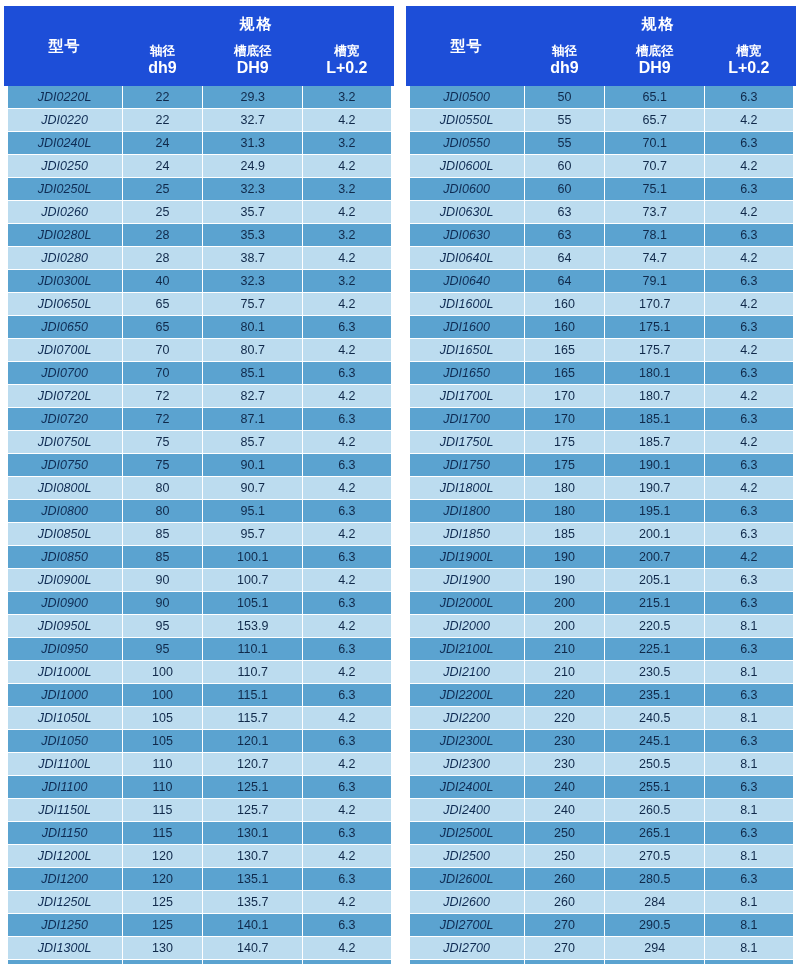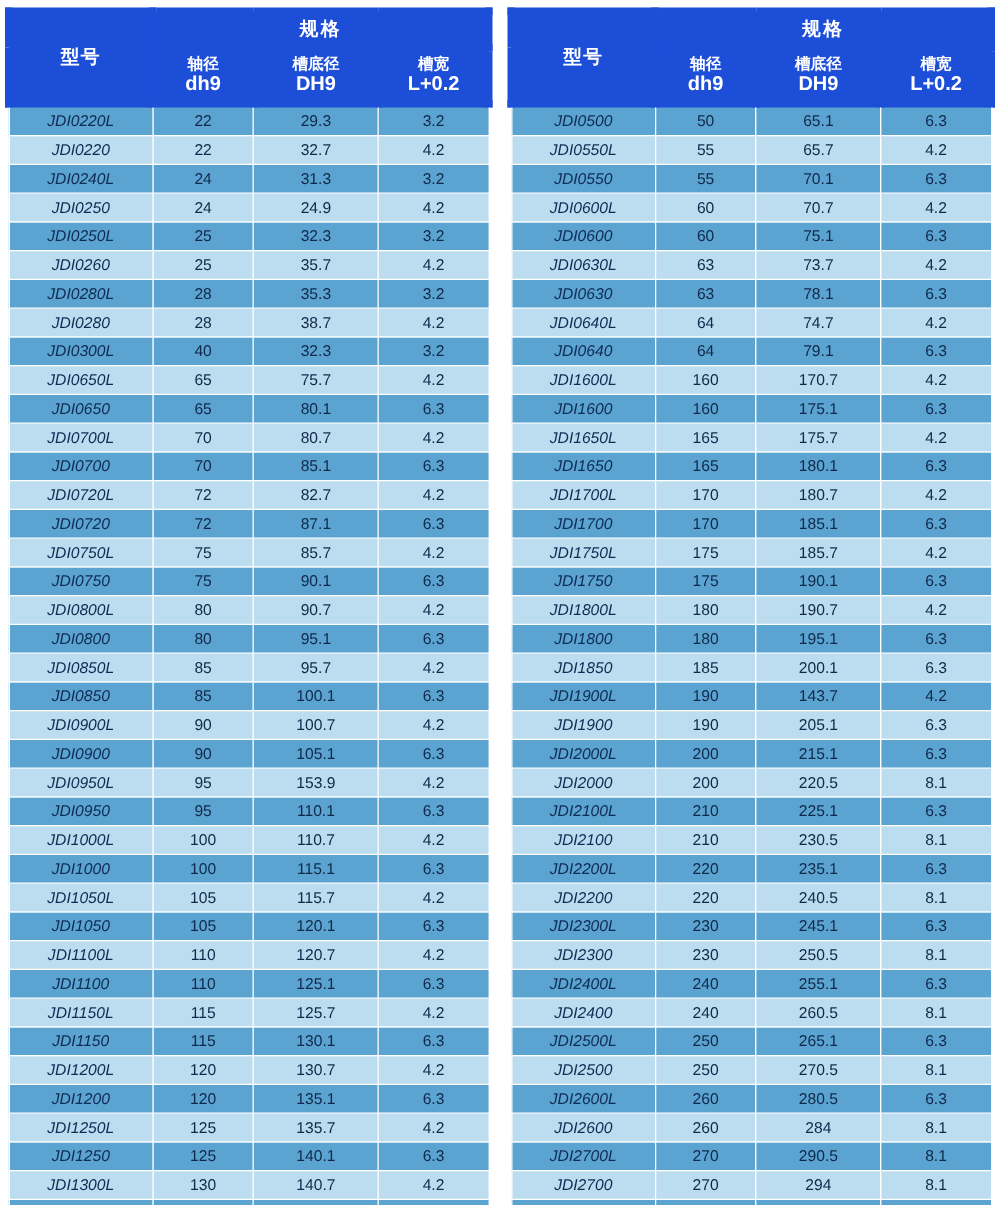--- a/index.html
+++ b/index.html
@@ -500,21 +500,21 @@
         </tr>
         <tr class="even">
           <td class="model">JDI1850</td>
           <td>185</td>
           <td>200.1</td>
           <td>6.3</td>
         </tr>
         <tr class="odd">
           <td class="model">JDI1900L</td>
           <td>190</td>
-          <td>143.7</td>
+          <td>200.7</td>
           <td>4.2</td>
         </tr>
         <tr class="even">
           <td class="model">JDI1900</td>
           <td>190</td>
           <td>205.1</td>
           <td>6.3</td>
         </tr>
         <tr class="odd">
           <td class="model">JDI2000L</td>

